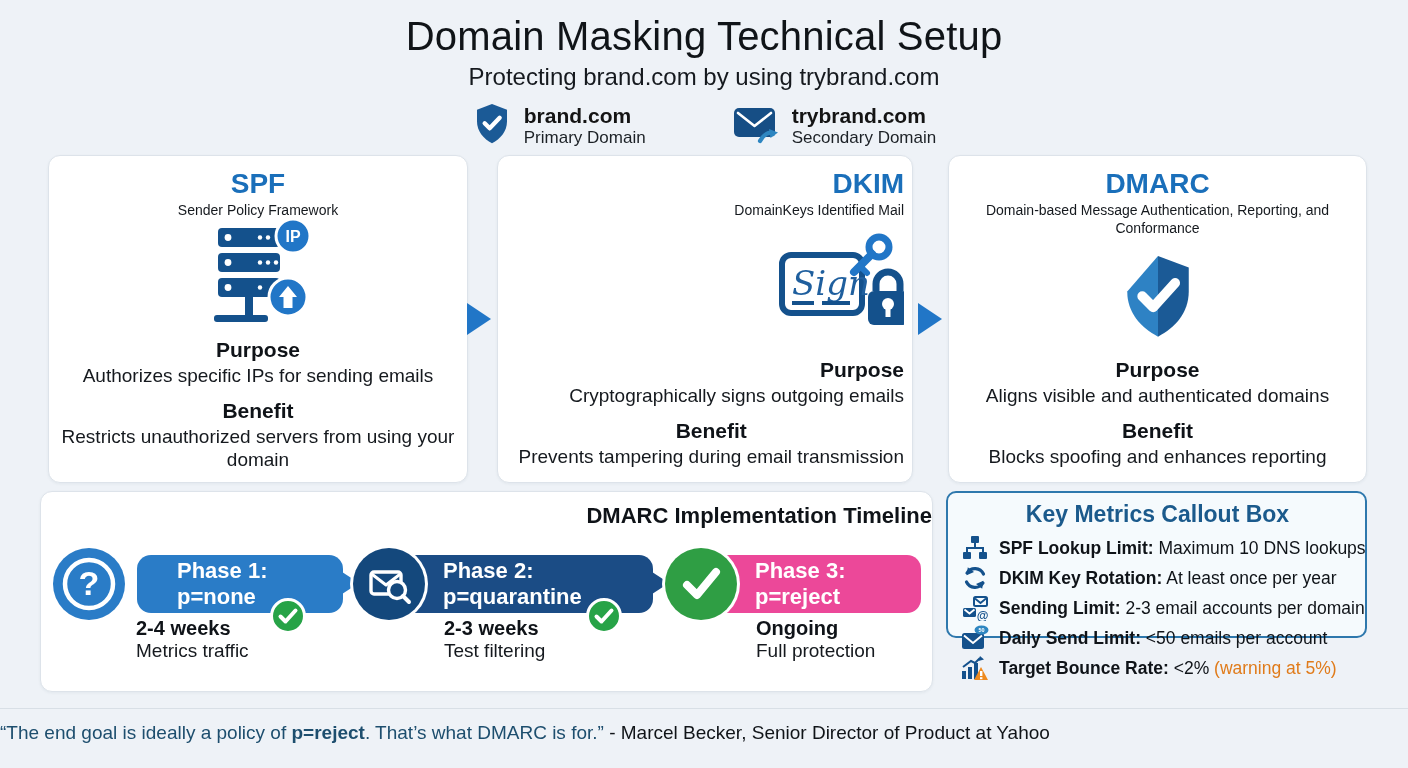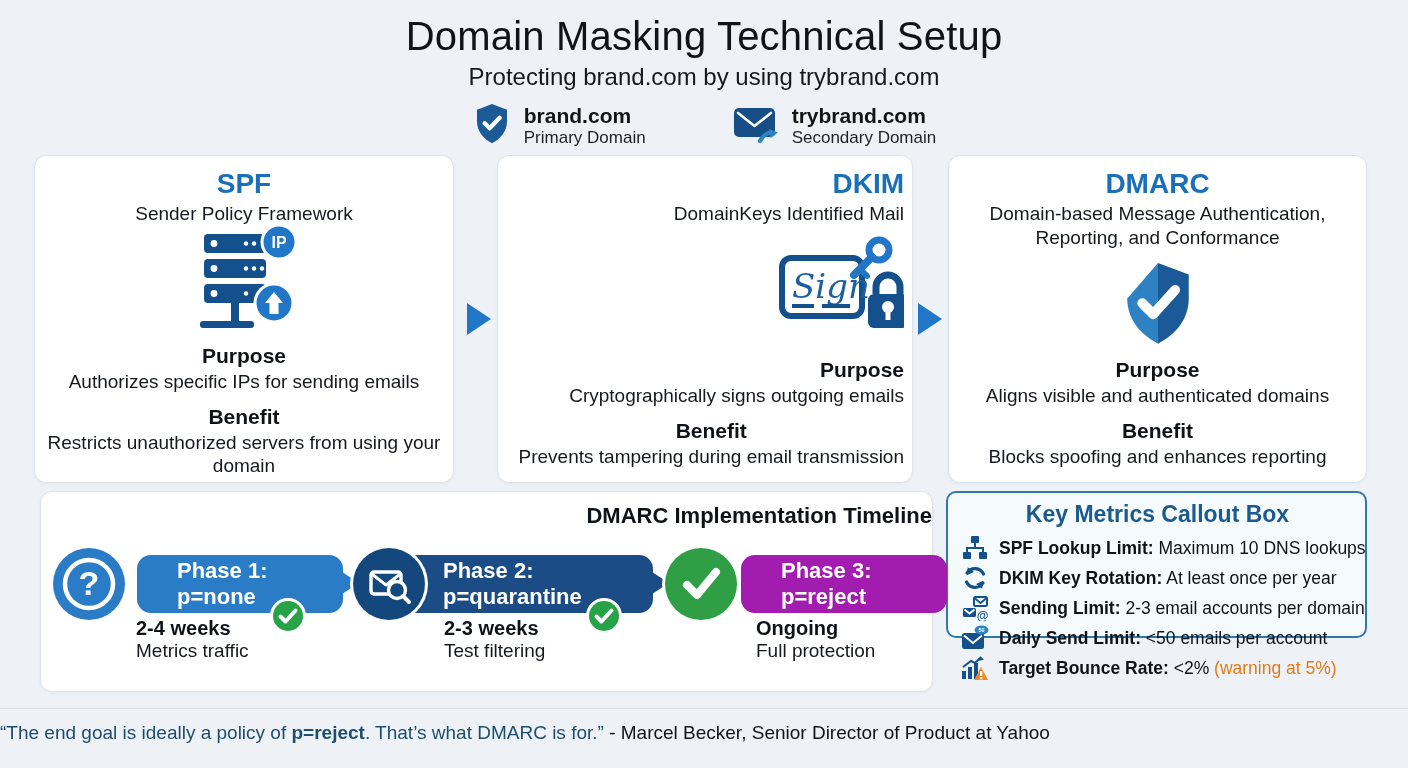--- a/index.html
+++ b/index.html
@@ -24,25 +24,25 @@
   .badge-label { font-size:17px; color:#1c2126; line-height:1.25; }
 
   
   .card {
     position:absolute; top:155px; height:328px;
     background:#ffffff; border:1px solid #dde3ea; border-radius:12px;
     box-shadow:0 1px 3px rgba(30,60,90,.06);
     display:flex; flex-direction:column; align-items:center;
     padding:12px 8px 14px; text-align:center;
   }
-  .card-spf   { left:34px;  width:420px; }
+  .card-spf   { left:48px;  width:420px; }
   .card-dkim  { left:497px; width:416px;align-items:flex-end; }
   .card-dmarc { left:948px; width:419px; }
   .card-abbr { font-size:28px; font-weight:bold; color:#1a6fba; line-height:1.15; }
-  .card-full { font-size:19px; color:#15191e; line-height:1.25; margin-top:2px; max-width:380px; }
+  .card-full { font-size:14px; color:#15191e; line-height:1.25; margin-top:2px; max-width:380px; }
   .card-icon { flex:1; display:flex; align-items:center; justify-content:center; }
   .section-label { font-size:21px; font-weight:bold; color:#0f1318; }
   .section-text { font-size:19px; color:#15191e; line-height:1.22; margin-top:2px; max-width:402px; }
   .benefit-block { margin-top:12px; }
 
   .card-arrow { position:absolute; top:303px; }
 
   
   .timeline-box {
     position:absolute; left:40px; top:491px; width:893px; height:201px;
@@ -270,21 +270,21 @@
       <svg width="38" height="38" viewBox="0 0 38 38">
         <circle cx="19" cy="19" r="16.5" fill="#27a347" stroke="#ffffff" stroke-width="3"></circle>
         <path d="M11.5 19.5 l5 5 L26.5 13.5" stroke="#ffffff" stroke-width="4" fill="none" stroke-linecap="round" stroke-linejoin="round"></path>
       </svg>
     </div>
     <div class="phase-caption" style="left:403px; top:125px;">
       <div class="phase-duration">2-3 weeks</div>
       <div class="phase-activity">Test filtering</div>
     </div>
 
-    <div class="phase-pill" style="left:700px; top:63px; width:206px; background:#a21caf;">
+    <div class="phase-pill" style="left:674px; top:63px; width:206px; background:#ec4899;">
       <span>Phase 3:</span>
       <span>p=reject</span>
     </div>
     <div class="phase-circle" style="left:624px; top:56px; background:#2f9e44;">
       <svg width="72" height="72" viewBox="0 0 72 72">
         <path d="M22 37 l10 10 L51 24" stroke="#ffffff" stroke-width="8" fill="none" stroke-linecap="round" stroke-linejoin="round"></path>
       </svg>
     </div>
     <div class="phase-caption" style="left:715px; top:125px;">
       <div class="phase-duration">Ongoing</div>

